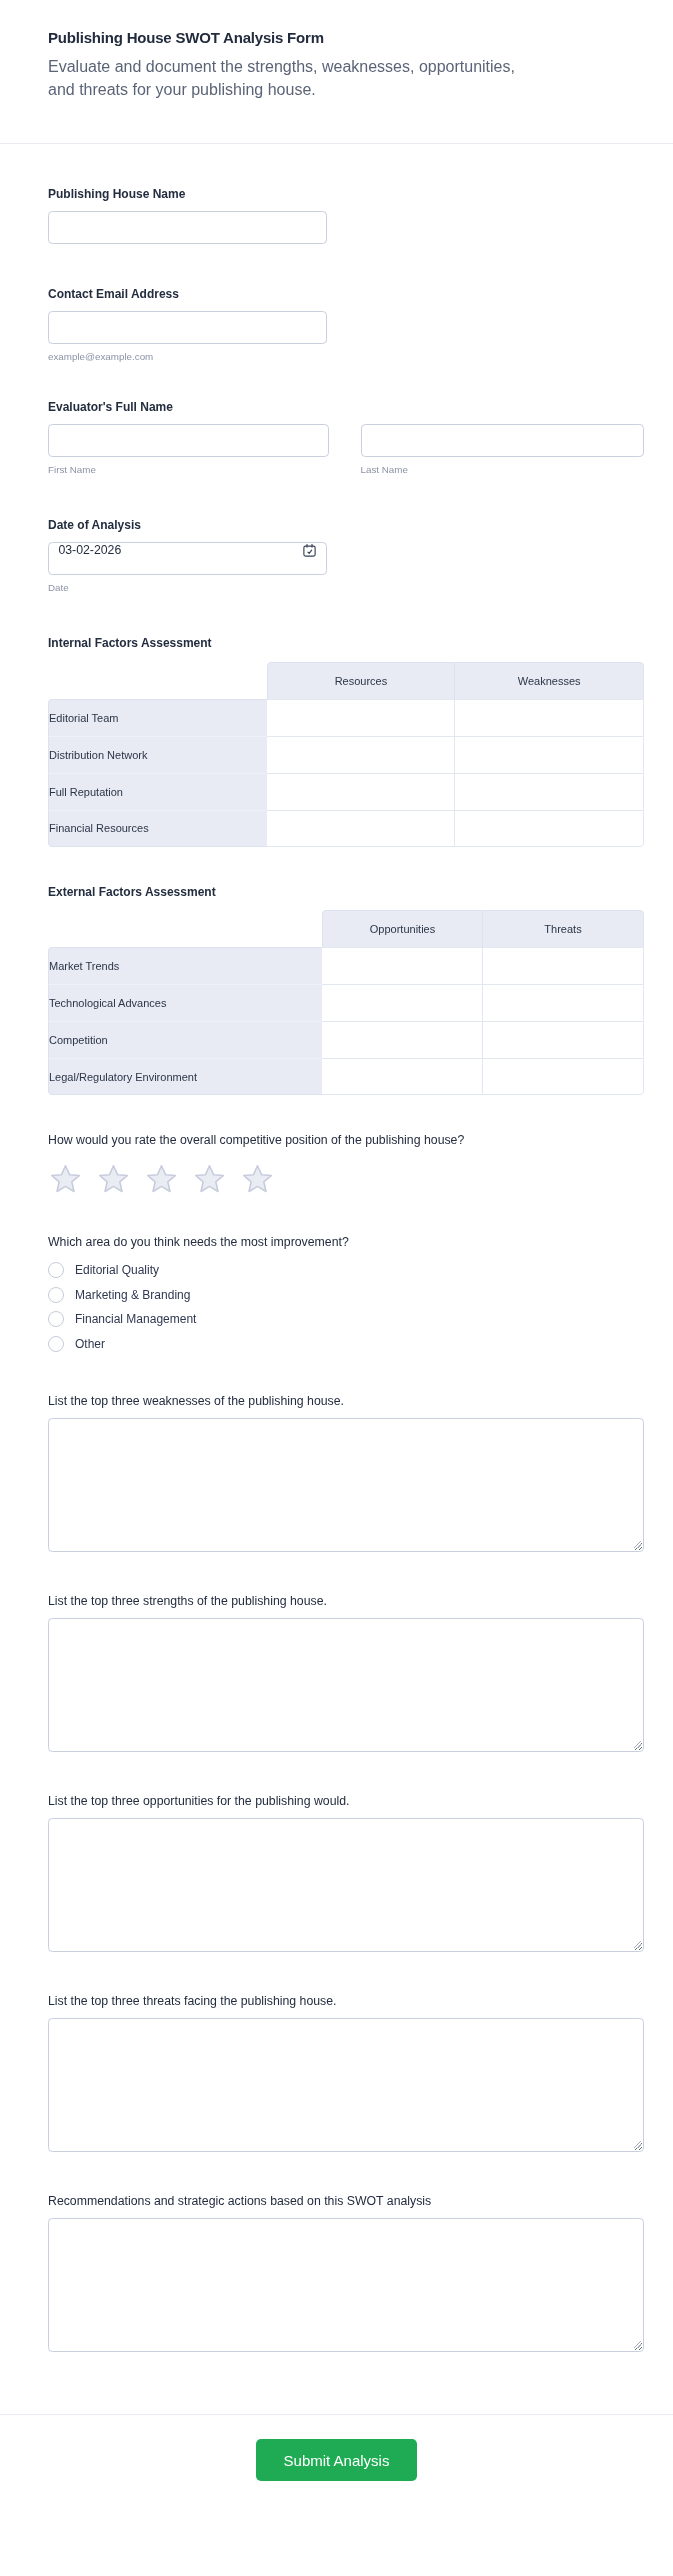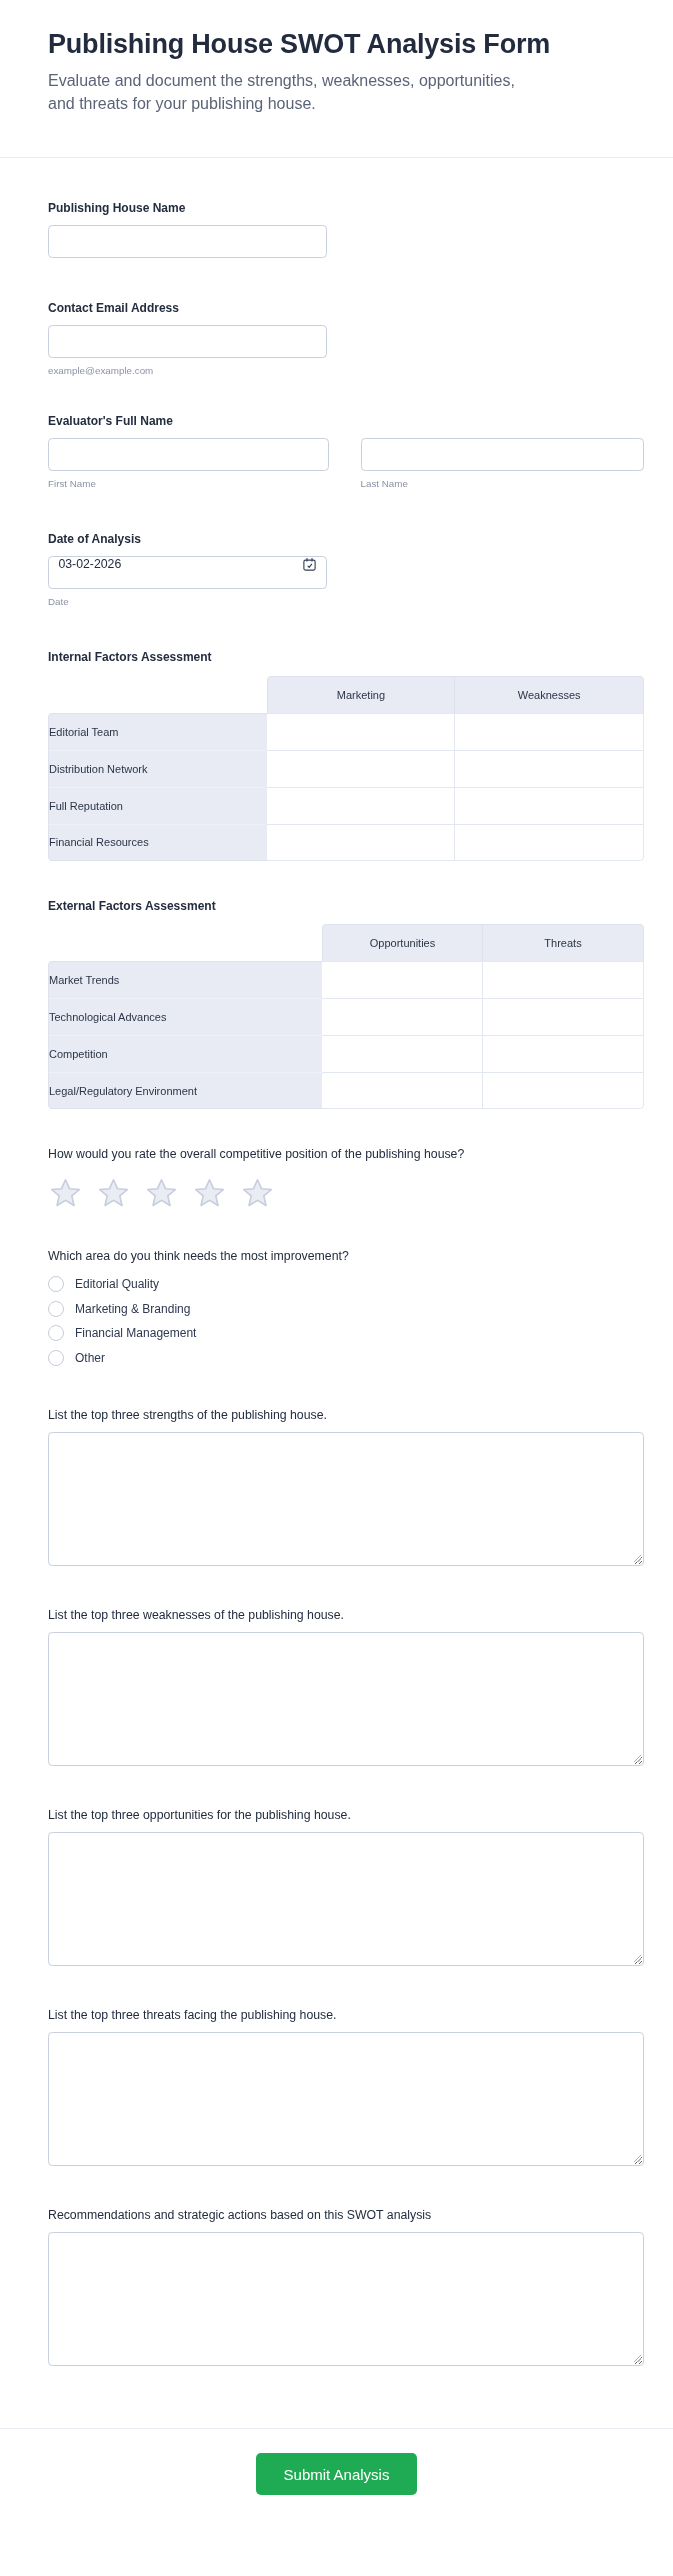--- a/index.html
+++ b/index.html
@@ -7,21 +7,21 @@
   body {
     width: 673px;
     font-family: "Liberation Sans", "DejaVu Sans", sans-serif;
     color: #232d3f;
   }
   .page { width: 673px; background: #fff; padding-top: 29px; }
   .content { width: 596px; margin-left: 48px; }
 
   
   .form-title {
-    font-size: 27px; font-weight: 700; color: #222c3e; letter-spacing: -0.2px;
+    font-size: 15px; font-weight: 700; color: #222c3e; letter-spacing: -0.2px;
   }
   .form-subtitle {
     margin-top: 8.7px; font-size: 16px; line-height: 23px;
     color: #5b6477; max-width: 470px; font-weight: 400;
   }
   .divider {
     width: 673px; height: 0; border: none; border-top: 0.7px solid #e9ebf1;
     margin-top: 42px;
   }
 
@@ -176,21 +176,21 @@
       </div>
       <div class="sub-hint">Date</div>
     </div>
 
     <div class="mt-field">
       <div class="field-label">Internal Factors Assessment</div>
       <table class="swot-table t1">
         <tbody>
             <tr>
           <td class="corner label-col"></td>
-          <th class="col-head first data-col">Marketing</th>
+          <th class="col-head first data-col">Resources</th>
           <th class="col-head last data-col">Weaknesses</th>
         </tr>
         <tr>
           <th class="row-head rh-first">Editorial Team</th>
           <td class="body-cell"></td>
           <td class="body-cell last"></td>
         </tr>
         <tr>
           <th class="row-head">Distribution Network</th>
           <td class="body-cell"></td>
@@ -280,37 +280,37 @@
           <span class="radio-label">Financial Management</span>
         </div>
         <div class="radio-row">
           <span class="radio-circle"></span>
           <span class="radio-label">Other</span>
         </div>
       </div>
     </div>
 
     <div class="essay-block">
+      <div class="q-label">List the top three weaknesses of the publishing house.</div>
+      <div class="essay-area-wrap">
+        <textarea class="essay-area" style=""></textarea>
+        <span class="resize-grip"></span>
+      </div>
+    </div>
+
+    <div class="essay-block">
       <div class="q-label">List the top three strengths of the publishing house.</div>
       <div class="essay-area-wrap">
         <textarea class="essay-area" style=""></textarea>
         <span class="resize-grip"></span>
       </div>
     </div>
 
     <div class="essay-block">
-      <div class="q-label">List the top three weaknesses of the publishing house.</div>
-      <div class="essay-area-wrap">
-        <textarea class="essay-area" style=""></textarea>
-        <span class="resize-grip"></span>
-      </div>
-    </div>
-
-    <div class="essay-block">
-      <div class="q-label">List the top three opportunities for the publishing house.</div>
+      <div class="q-label">List the top three opportunities for the publishing would.</div>
       <div class="essay-area-wrap">
         <textarea class="essay-area" style=""></textarea>
         <span class="resize-grip"></span>
       </div>
     </div>
 
     <div class="essay-block">
       <div class="q-label">List the top three threats facing the publishing house.</div>
       <div class="essay-area-wrap">
         <textarea class="essay-area" style=""></textarea>

